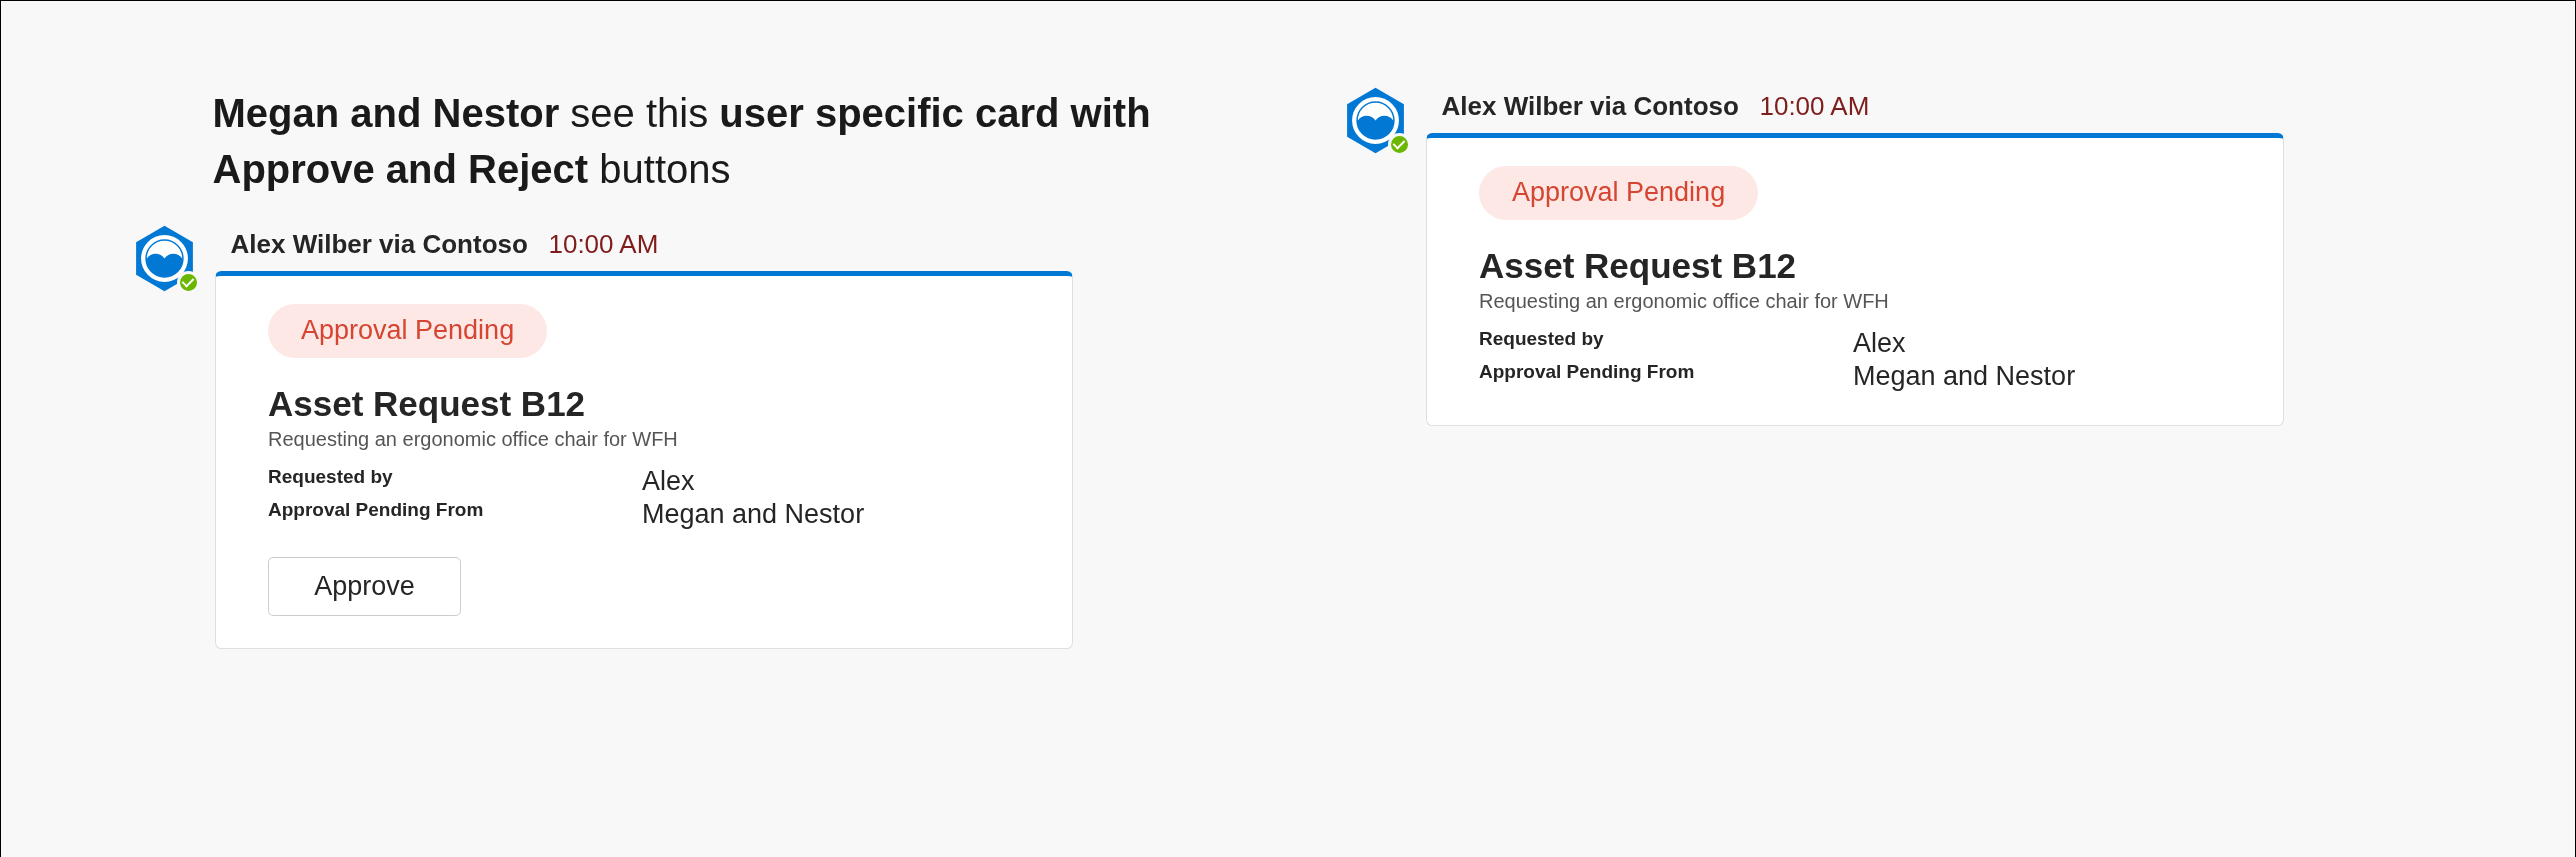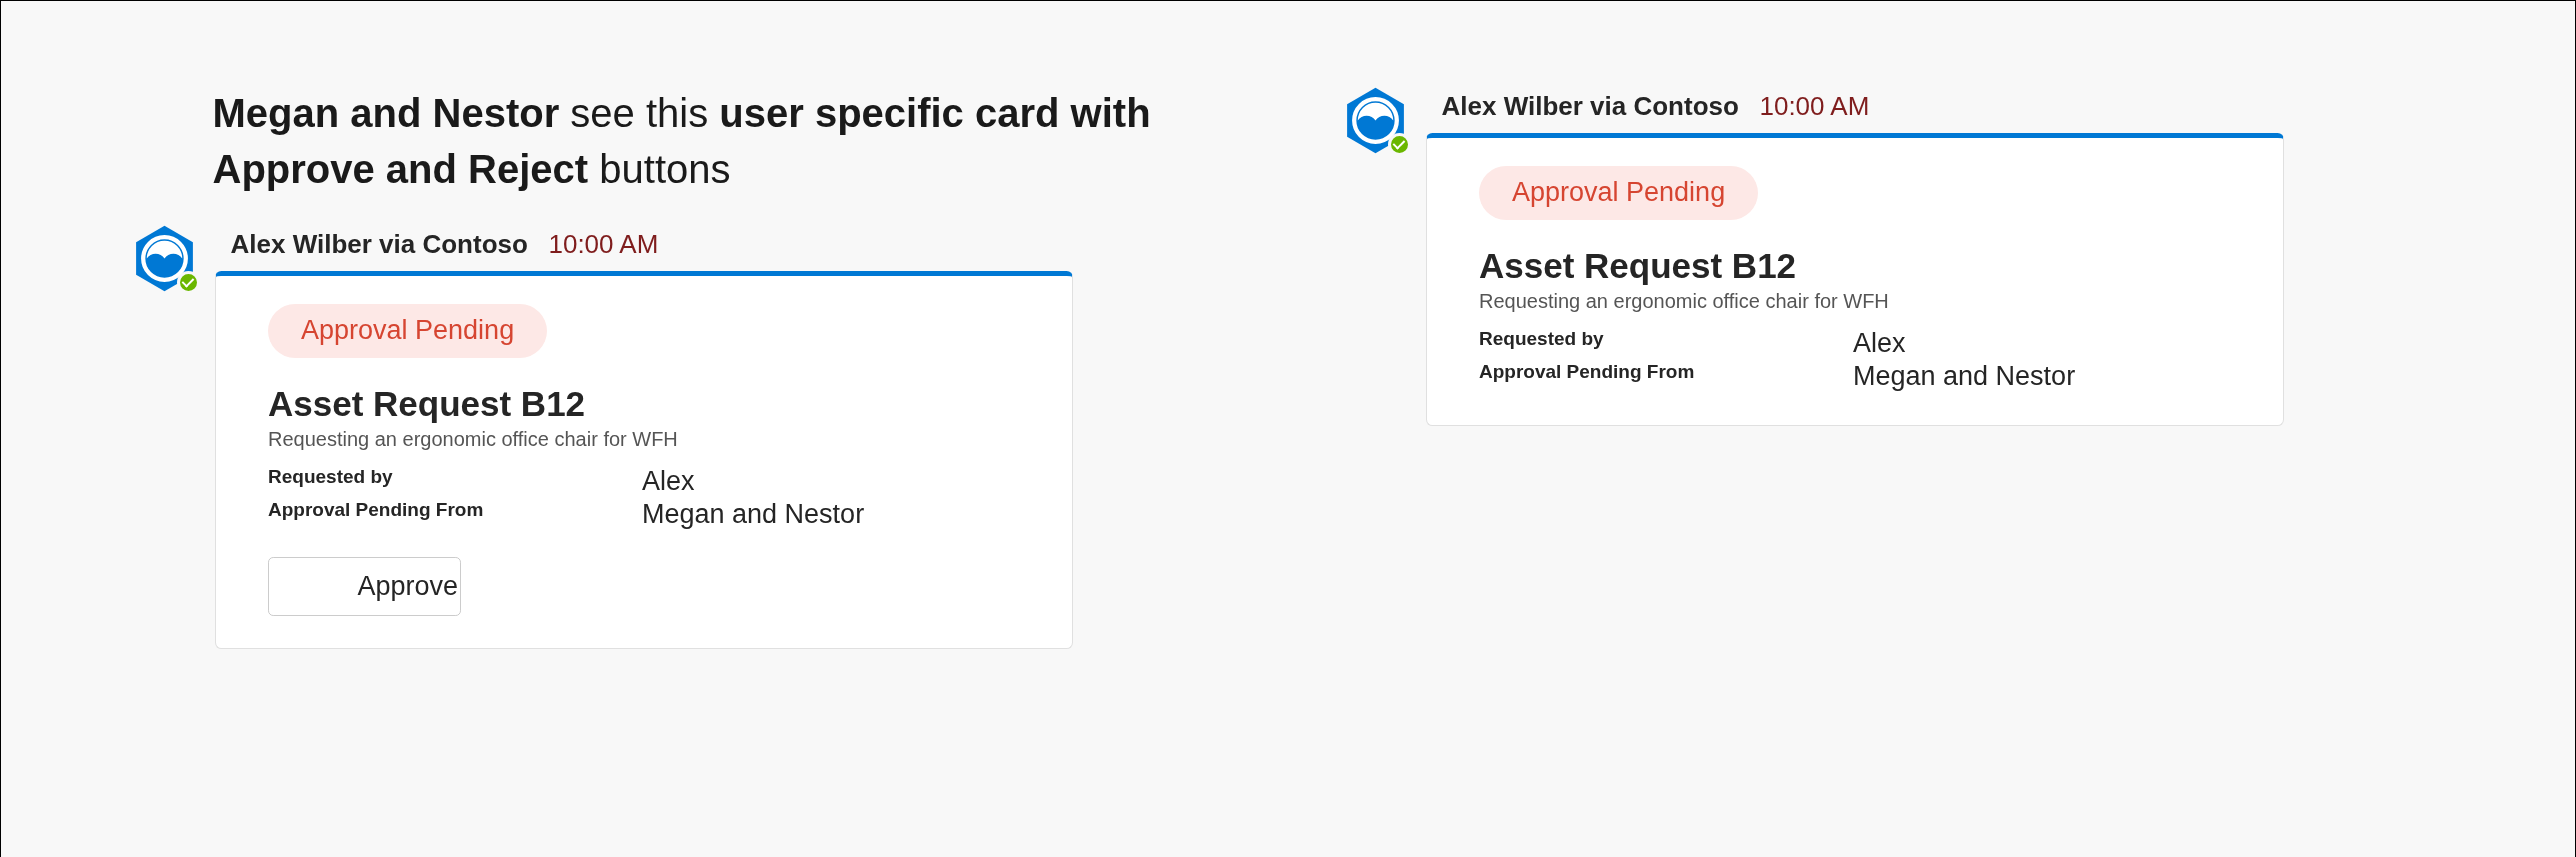--- a/index.html
+++ b/index.html
@@ -119,21 +119,21 @@
     }
     .actions { display: flex; gap: 18px; margin-top: 27px; }
     .btn {
       background: #fff;
       border: 1.3px solid #ccc;
       border-radius: 5.2px;
       padding: 13px 2px;
       font-size: 27px;
       color: #252525;
       width: 193px;
-      text-align: right;
+      text-align: center;
       cursor: pointer;
     }
   </style>
 </head>
 <body>
 
 <div class="column">
   <div class="heading">
     <b>Megan and Nestor</b><span> see this </span><b>user specific card with Approve and Reject</b><span> buttons</span>
   </div>

